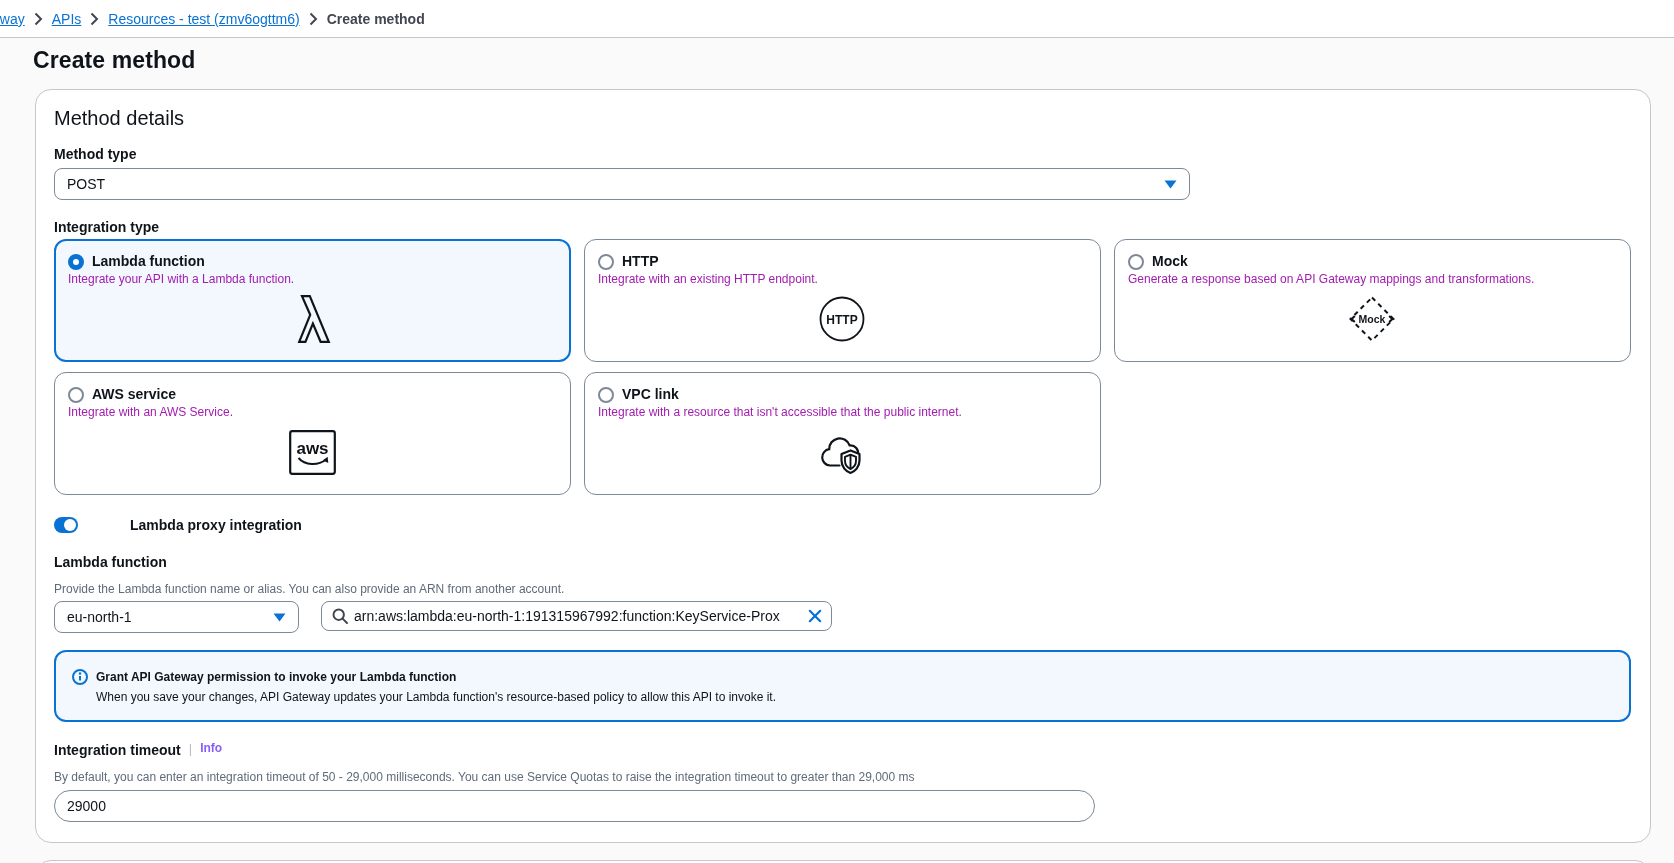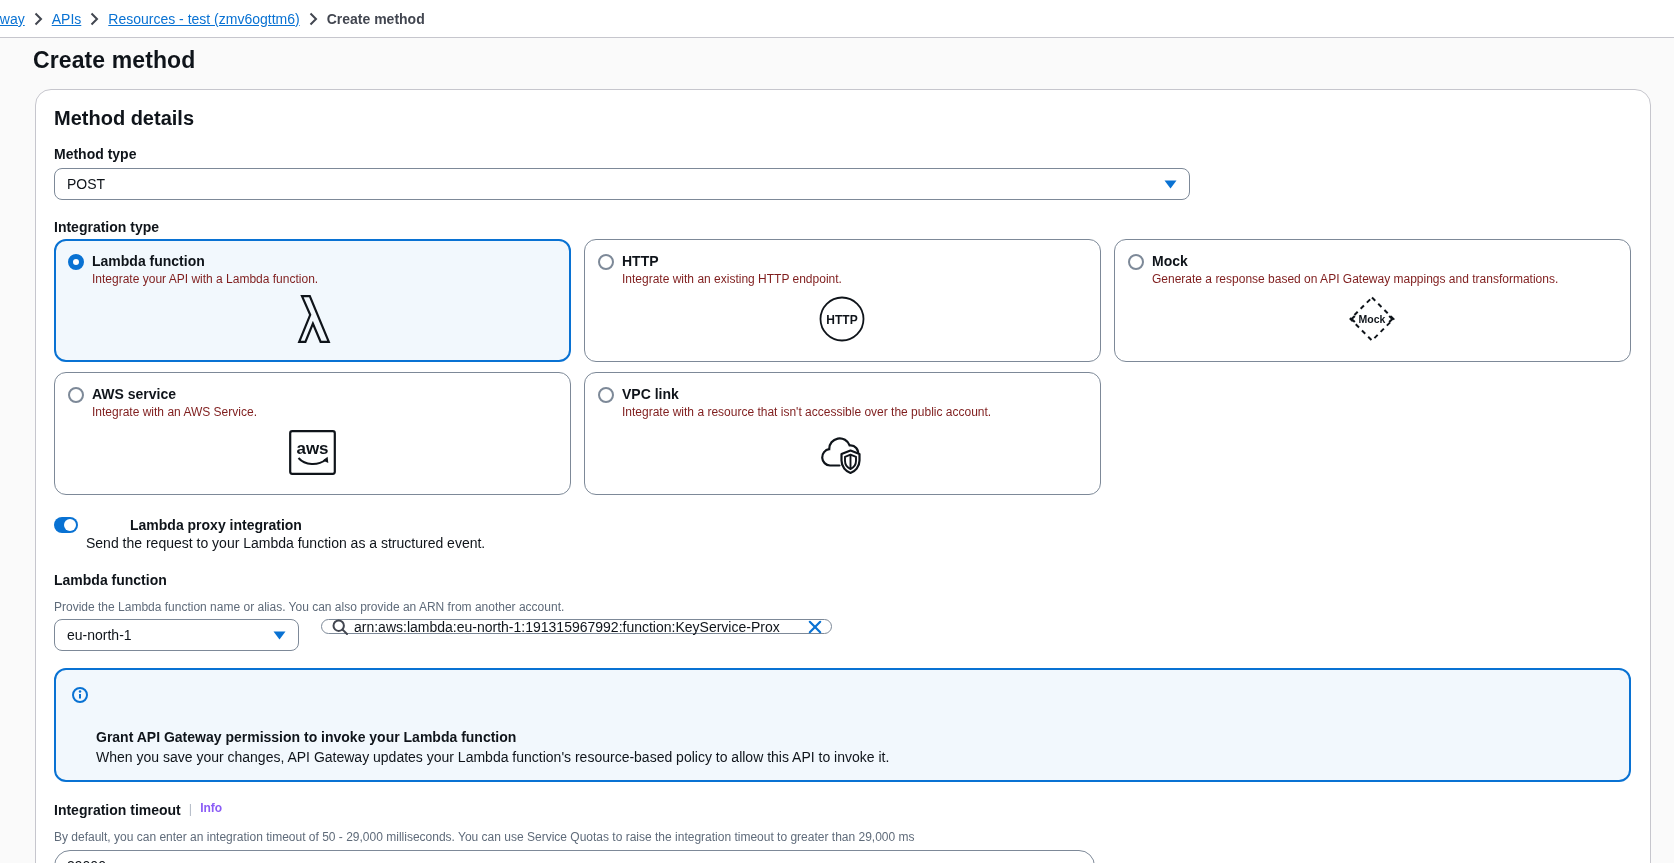--- a/index.html
+++ b/index.html
@@ -26,21 +26,21 @@
   .main { padding: 0 23px 0 33px; background: #fafafa; }
   h1.page-title { margin: 8px 0 0 0; font-size: 23px; line-height: 28px; font-weight: 700; letter-spacing: 0.1px; }
   .card {
     margin-top: 15px; margin-left: 2px;
     background: #ffffff;
     border: 1px solid #c6c6cd;
     border-radius: 16px;
     padding: 16px 19px 20px 18px;
   }
   .card.next { height: 60px; padding: 0; margin-top: 17px; }
-  h2.card-title { margin: 0; font-size: 20px; line-height: 24px; font-weight: 700; }
+  h2.card-title { margin: 0; font-size: 20px; line-height: 24px; font-weight: 400; }
   .field-label { font-size: 14px; line-height: 18px; font-weight: 700; color: #0f141a; }
   .field-desc { font-size: 12px; line-height: 13px; color: #5f6b7a; margin-top: 12px; }
   
   .select {
     height: 32px; border: 1px solid #7d8998; border-radius: 8px; background: #fff;
     display: flex; align-items: center; padding: 0 12px; font-size: 14px; cursor: pointer;
   }
   .select .caret { margin-left: auto; display: inline-flex; }
   .select.full { width: 1136px; margin-top: 5px; }
   .text-input {
@@ -54,52 +54,52 @@
     padding: 12px 14px 10px 13px; display: flex; flex-direction: column; cursor: pointer;
   }
   .tile.selected { border: 2px solid #0972d3; background: #f2f8fd; padding: 11px 13px 9px 12px; }
   .tile-head { display: flex; align-items: flex-start; }
   .radio {
     width: 16px; height: 16px; border-radius: 50%; border: 2px solid #7d8998; background: #fff;
     flex: none; margin-top: 2px;
   }
   .tile.selected .radio { border: 5px solid #0972d3; }
   .tile-label { margin-left: 8px; font-size: 14px; line-height: 18px; font-weight: 700; }
-  .tile-desc { margin-left: 24px; margin-top: 1px; font-size: 12px; line-height: 16px; color: #7f1d1d; }
+  .tile-desc { margin-top: 1px; font-size: 12px; line-height: 16px; color: #a21caf; }
   .tile-icon { margin: auto; display: flex; align-items: center; justify-content: center; }
   
   .toggle-field { margin-top: 21px; }
   .toggle-row { display: flex; align-items: flex-start; }
   .toggle {
     width: 24px; height: 16px; border-radius: 8px; background: #0972d3; position: relative;
     flex: none; margin-top: 1px; cursor: pointer;
   }
   .toggle .knob { position: absolute; top: 2px; left: 10px; width: 12px; height: 12px; border-radius: 50%; background: #fff; }
   .toggle-label { margin-left: 8px; font-size: 14px; line-height: 18px; font-weight: 700; padding-left: 44px; }
   .toggle-desc { margin-left: 32px; font-size: 14px; line-height: 18px; color: #0f141a; }
   
   .controls { display: flex; gap: 22px; margin-top: 5px; }
   .select.region { width: 245px; }
   .search {
-    width: 511px; height: 15px; border: 1px solid #7d8998; border-radius: 8px; background: #fff;
+    width: 511px; height: 30px; border: 1px solid #7d8998; border-radius: 8px; background: #fff;
     display: flex; align-items: center; padding: 0 9px 0 10px;
   }
   .search .mag { flex: none; display: inline-flex; margin-right: 6px; }
   .search input {
     border: none; outline: none; padding: 0; flex: 1 1 auto; min-width: 0;
     font-size: 14px; font-family: inherit; color: #0f141a; background: transparent; white-space: nowrap;
   }
   .search .clear { flex: none; display: inline-flex; margin-left: 6px; cursor: pointer; }
   
   .alert {
     margin-top: 17px; border: 2px solid #0972d3; background: #f2f8fd; border-radius: 12px;
     padding: 15px 16px 13px 16px; display: flex; align-items: flex-start;
   }
   .alert .info-icon { flex: none; display: inline-flex; margin-top: 2px; }
-  .alert-body { margin-left: 8px; font-size: 14px; line-height: 20px; margin-top: 42px; }
+  .alert-body { margin-left: 8px; font-size: 12px; line-height: 20px; }
   .alert-title { font-weight: 700; }
   
   .timeout-field { margin-top: 19px; }
   .label-row { display: flex; align-items: flex-start; }
   .label-sep { color: #b6bec9; margin: 0 8px; font-size: 13px; }
   .info-link { color: #8b5cf6; font-size: 12px; font-weight: 700; text-decoration: none; cursor: pointer; }
   .timeout-field .text-input { margin-top: 6px; }
   .lambda-field { margin-top: 19px; }
 </style>
 </head>
@@ -208,42 +208,41 @@
               <polygon points="38.6,26.8 39.3,33 33.8,30.5" fill="#0f141a"></polygon>
             </svg>
           </span>
         </div>
 
         <div class="tile">
           <div class="tile-head">
             <span class="radio"></span>
             <span class="tile-label">VPC link</span>
           </div>
-          <div class="tile-desc">Integrate with a resource that isn't accessible over the public account.</div>
+          <div class="tile-desc">Integrate with a resource that isn't accessible that the public internet.</div>
           <span class="tile-icon">
             <svg width="46" height="46" viewBox="0 0 46 46">
               <path d="M20.5 36.5 L11 36.5 A 8.2 8.2 0 0 1 10.2 20.2 A 10.5 10.5 0 0 1 30.6 16.4 A 7.6 7.6 0 0 1 38.8 26" fill="none" stroke="#0f141a" stroke-width="2.2" stroke-linecap="round"></path>
               <path d="M31.5 21.5 L40.5 25 L40.5 31.5 C 40.5 38 36 42.5 31.5 44 C 27 42.5 22.5 38 22.5 31.5 L22.5 25 Z" fill="#ffffff" stroke="#0f141a" stroke-width="2.2" stroke-linejoin="round"></path>
               <path d="M31.5 25.6 L37 27.8 L37 31.8 C 37 36 34.2 38.9 31.5 40 C 28.8 38.9 26 36 26 31.8 L26 27.8 Z" fill="none" stroke="#0f141a" stroke-width="1.9" stroke-linejoin="round"></path>
               <line x1="31.5" y1="26" x2="31.5" y2="39.5" stroke="#0f141a" stroke-width="1.9"></line>
             </svg>
           </span>
         </div>
 
       </div>
     </div>
 
     <div class="toggle-field">
       <div class="toggle-row">
         <span class="toggle">
             <span class="knob"></span>
           </span>
         <span class="toggle-label">Lambda proxy integration</span>
       </div>
-      <div class="toggle-desc">Send the request to your Lambda function as a structured event.</div>
     </div>
 
     <div class="lambda-field">
       <div class="field-label">Lambda function</div>
       <div class="field-desc">Provide the Lambda function name or alias. You can also provide an ARN from another account.</div>
       <div class="controls">
         <div class="select region">
           <span>eu-north-1</span>
           <span class="caret">
             <svg width="13" height="9" viewBox="0 0 13 9">

